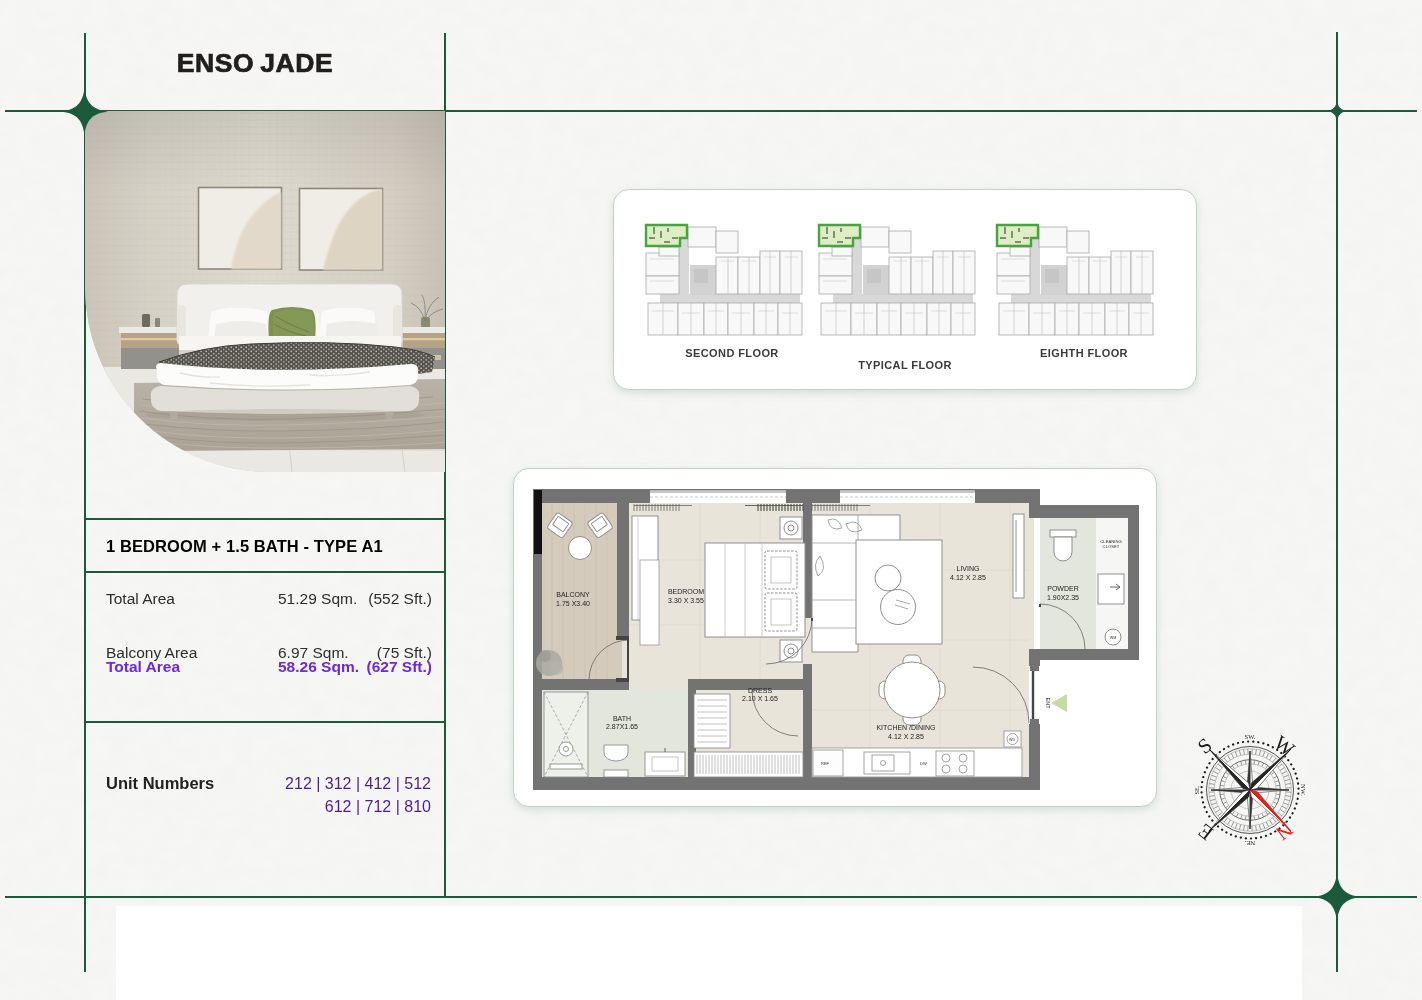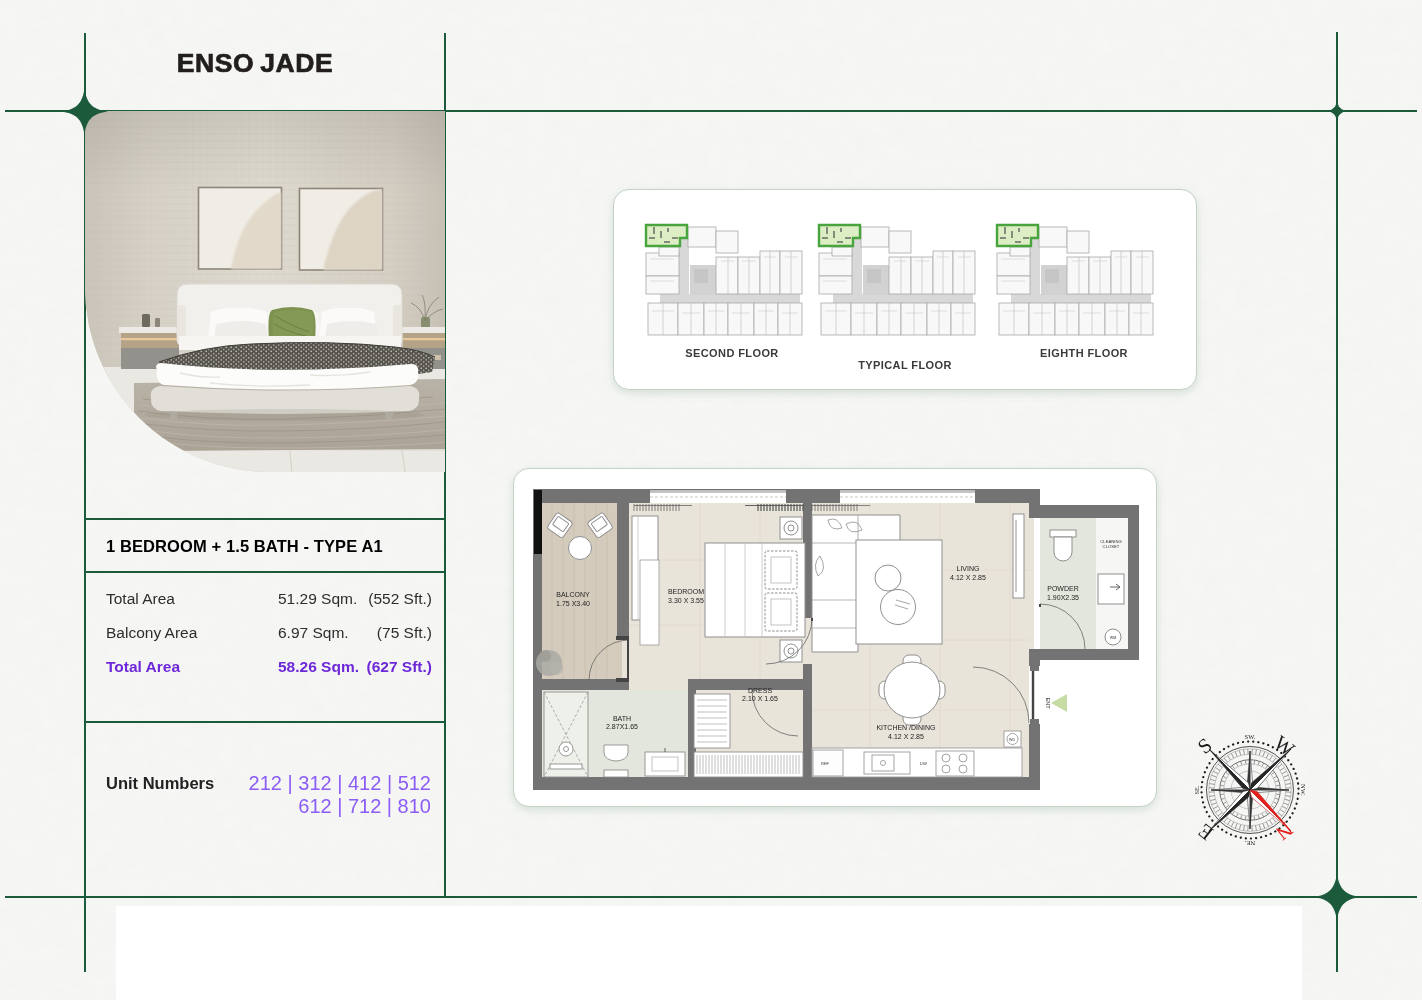--- a/index.html
+++ b/index.html
@@ -10,21 +10,21 @@
   .star{position:absolute;z-index:60;}
   #whiteband{position:absolute;left:116px;top:906px;width:1186px;height:94px;background:#ffffff;}
   #oo{position:relative;}#oo::after{content:"";position:absolute;top:5.5px;right:-1.5px;width:8px;height:4px;background:#f7f8f6;transform:rotate(38deg);border-radius:2px;}#logo{position:absolute;left:84px;top:48px;width:342px;text-align:center;font-weight:bold;font-size:26.5px;letter-spacing:0.6px;color:#221e1e;-webkit-text-stroke:0.7px #221e1e;}
   
   .coltext{position:absolute;left:84px;width:361px;color:#2d2d2d;}
   #title{top:537px;font-size:16.5px;font-weight:bold;color:#000000;padding-left:22px;letter-spacing:0.1px;}
   .row{position:absolute;left:106px;width:326px;font-size:15.5px;color:#2d2d2d;}
   .row .v{position:absolute;left:172px;}
   .row .p{position:absolute;right:0;}
   #units-label{position:absolute;left:106px;top:774px;font-size:16.5px;font-weight:bold;color:#222;}
-  #units-nums{position:absolute;left:106px;top:772px;width:325px;text-align:right;font-size:20px;line-height:23.4px;color:#8b5cf6;}
+  #units-nums{position:absolute;left:106px;top:772px;width:325px;text-align:right;font-size:16px;line-height:23.4px;color:#4c1d95;}
   
   .panel{position:absolute;background:#fff;border:1px solid #c3d2c6;border-radius:16px;box-shadow:0 3px 9px rgba(140,170,150,0.30);}
   #plates{left:613px;top:189px;width:582px;height:199px;}
   #planpanel{left:513px;top:468px;width:642px;height:337px;}
   .flabel{position:absolute;top:157px;width:200px;text-align:center;font-size:11px;font-weight:bold;color:#3a3a3a;letter-spacing:0.4px;}
   
   #photo{position:absolute;left:85px;top:111px;width:360px;height:361px;border-radius:14px 0 0 185px;overflow:hidden;background:#d3cdc2;}
 </style>
 </head>
 <body>
@@ -174,21 +174,21 @@
 
     <path d="M66,287 q-2,-10 9,-12 q126,9 250,0 q11,2 9,12 q1,11 -10,13 q-124,6 -248,0 q-11,-2 -10,-13 z" fill="#e2dfd9"></path>
     <path d="M84,300 l2,8 h6 l1,-7 M300,301 l1,7 h6 l2,-7" fill="#b9b5ac"></path>
 
     <ellipse cx="200" cy="304" rx="140" ry="6" fill="#8f887b" opacity="0.22"></ellipse>
   </svg>
   </div>
 
   <div class="coltext" id="title">1 BEDROOM + 1.5 BATH - TYPE A1</div>
   <div class="row" style="top:590px;"><span>Total Area</span><span class="v">51.29 Sqm.</span><span class="p">(552 Sft.)</span></div>
-  <div class="row" style="top:624px;"><span>Balcony Area</span><span class="v">6.97 Sqm.</span><span class="p">(75 Sft.)</span></div>
+  <div class="row" style="top:644px;"><span>Balcony Area</span><span class="v">6.97 Sqm.</span><span class="p">(75 Sft.)</span></div>
   <div class="row" style="top:658px;font-weight:bold;color:#6d28d9;"><span>Total Area</span><span class="v">58.26 Sqm.</span><span class="p">(627 Sft.)</span></div>
   <div id="units-label">Unit Numbers</div>
   <div id="units-nums">212 | 312 | 412 | 512<br>612 | 712 | 810</div>
 
   <div class="panel" id="plates">
     <div class="flabel" style="left:18px;">SECOND FLOOR</div>
     <div class="flabel" style="left:191px;margin-top:12px;">TYPICAL FLOOR</div>
     <div class="flabel" style="left:370px;">EIGHTH FLOOR</div>
     <svg style="position:absolute;left:0;top:0;" width="582" height="199" viewBox="0 0 582 199">
       <defs>

